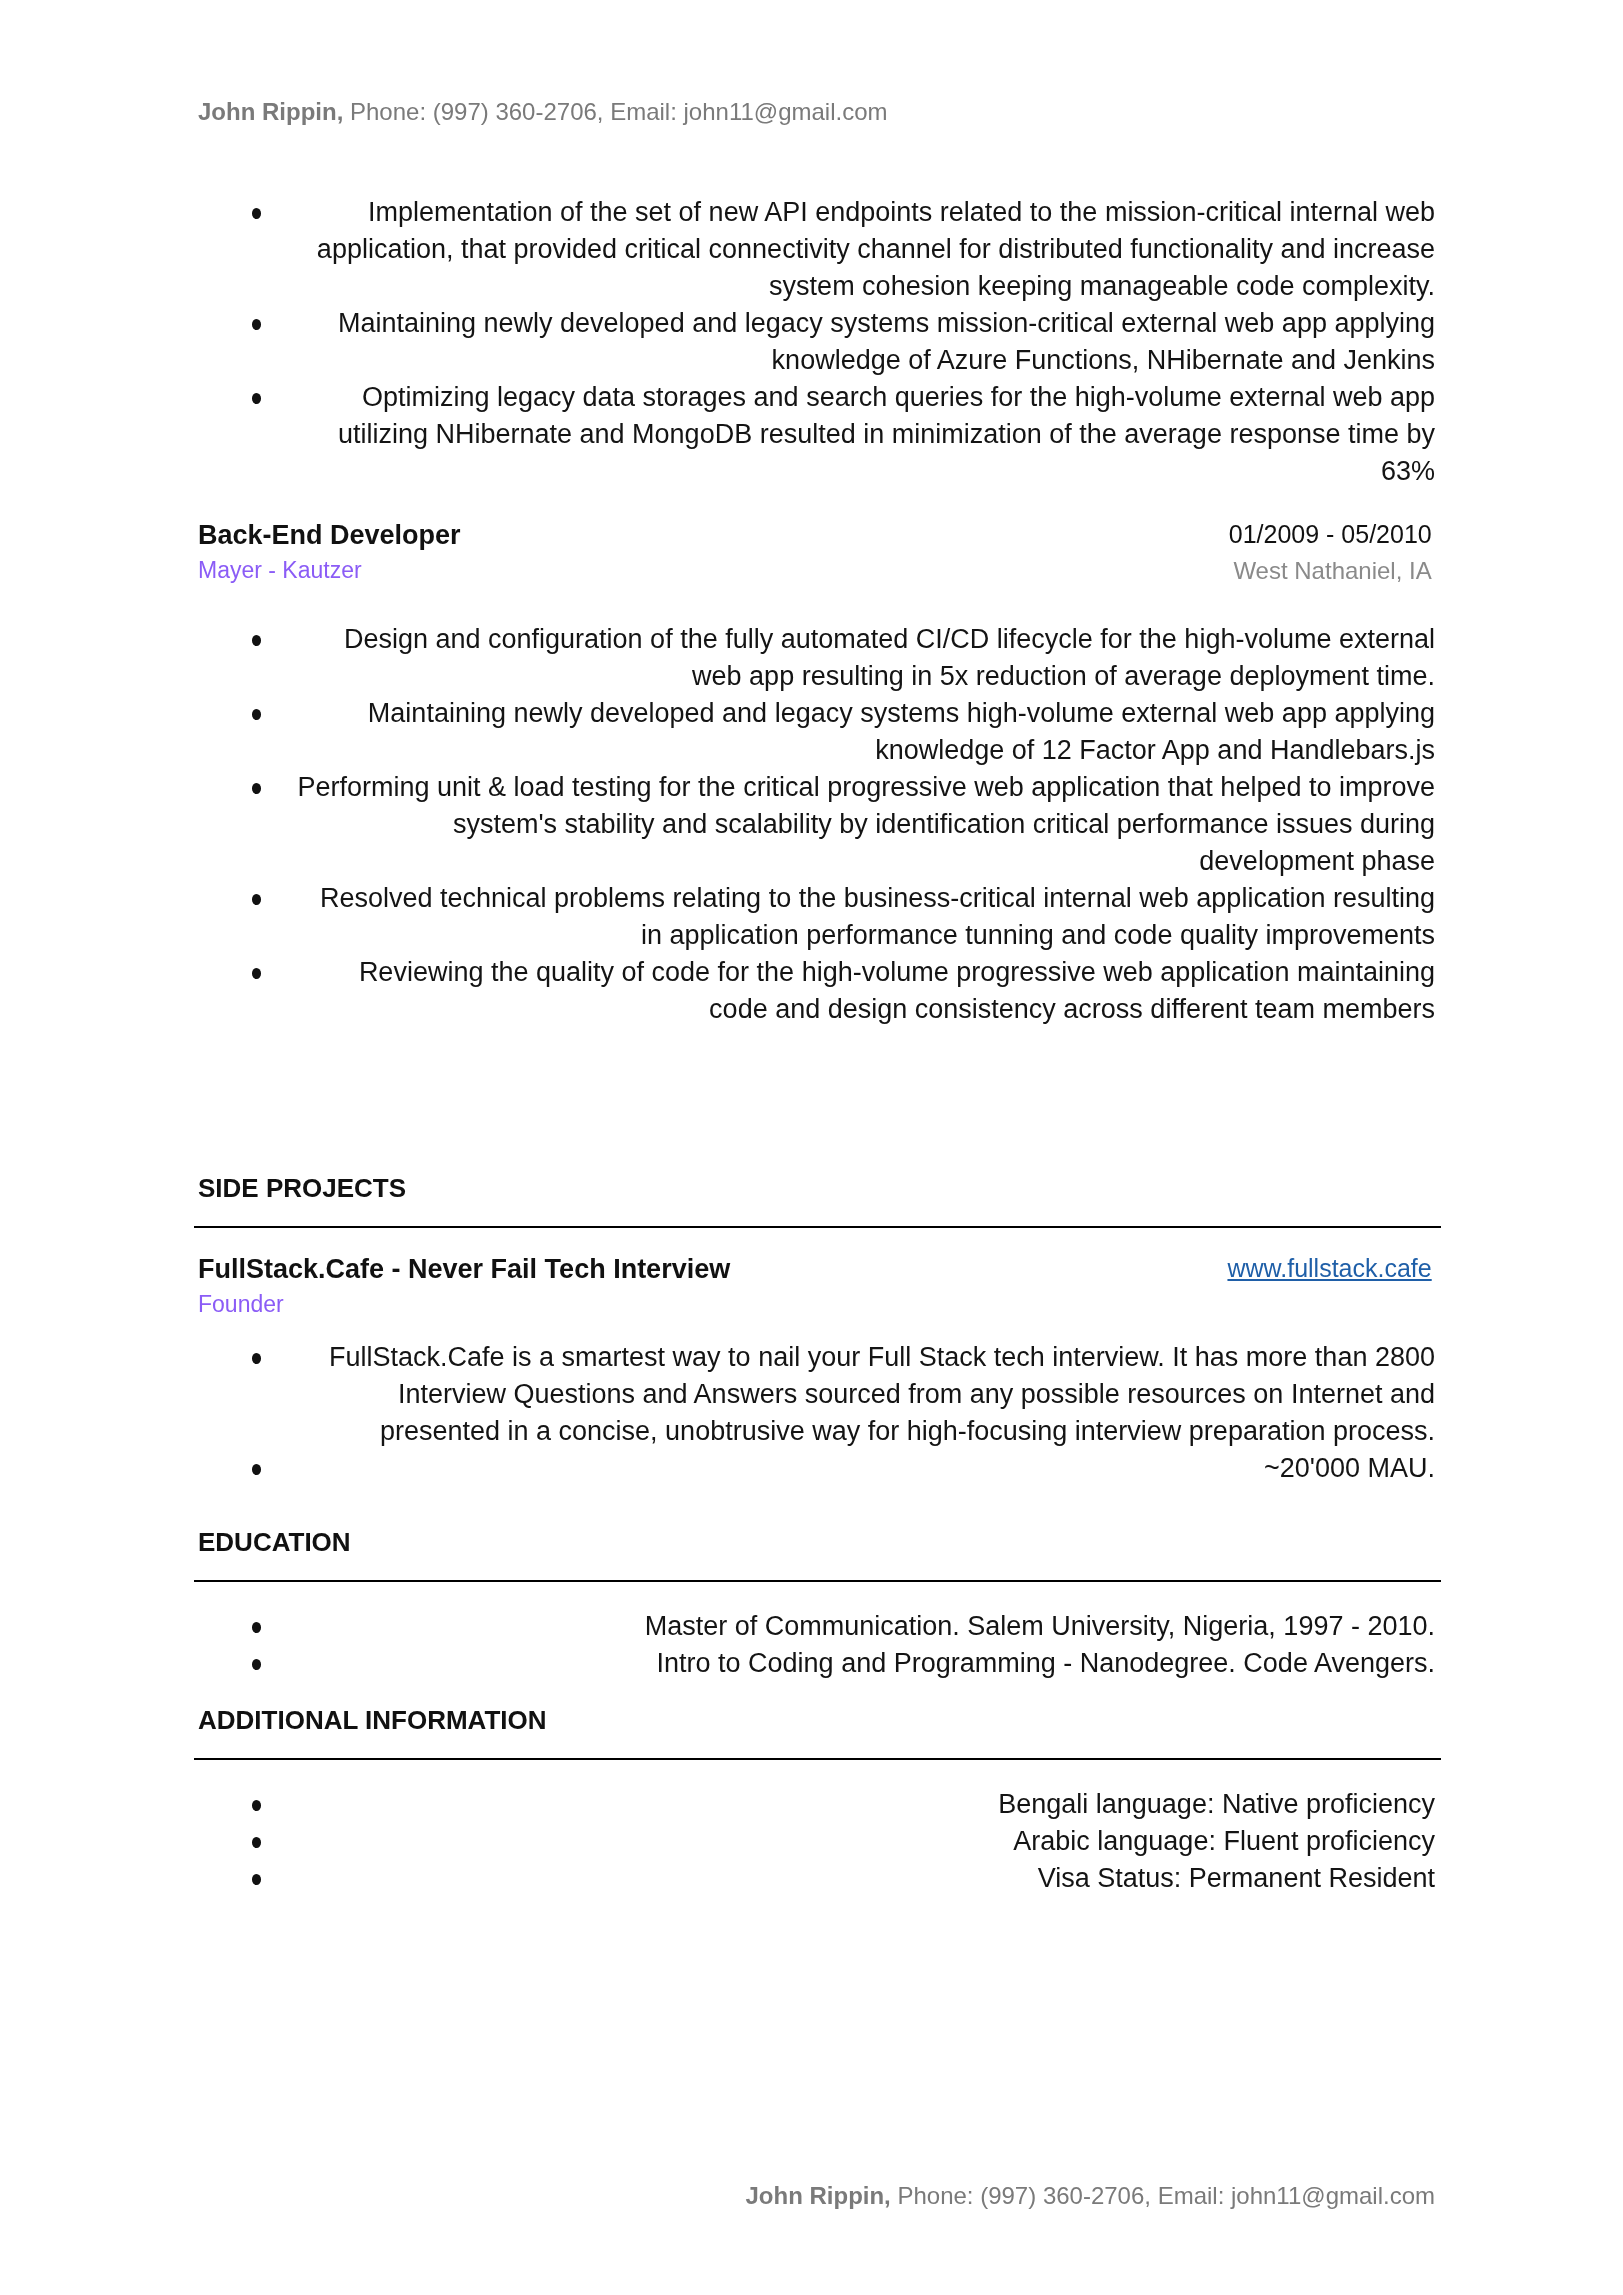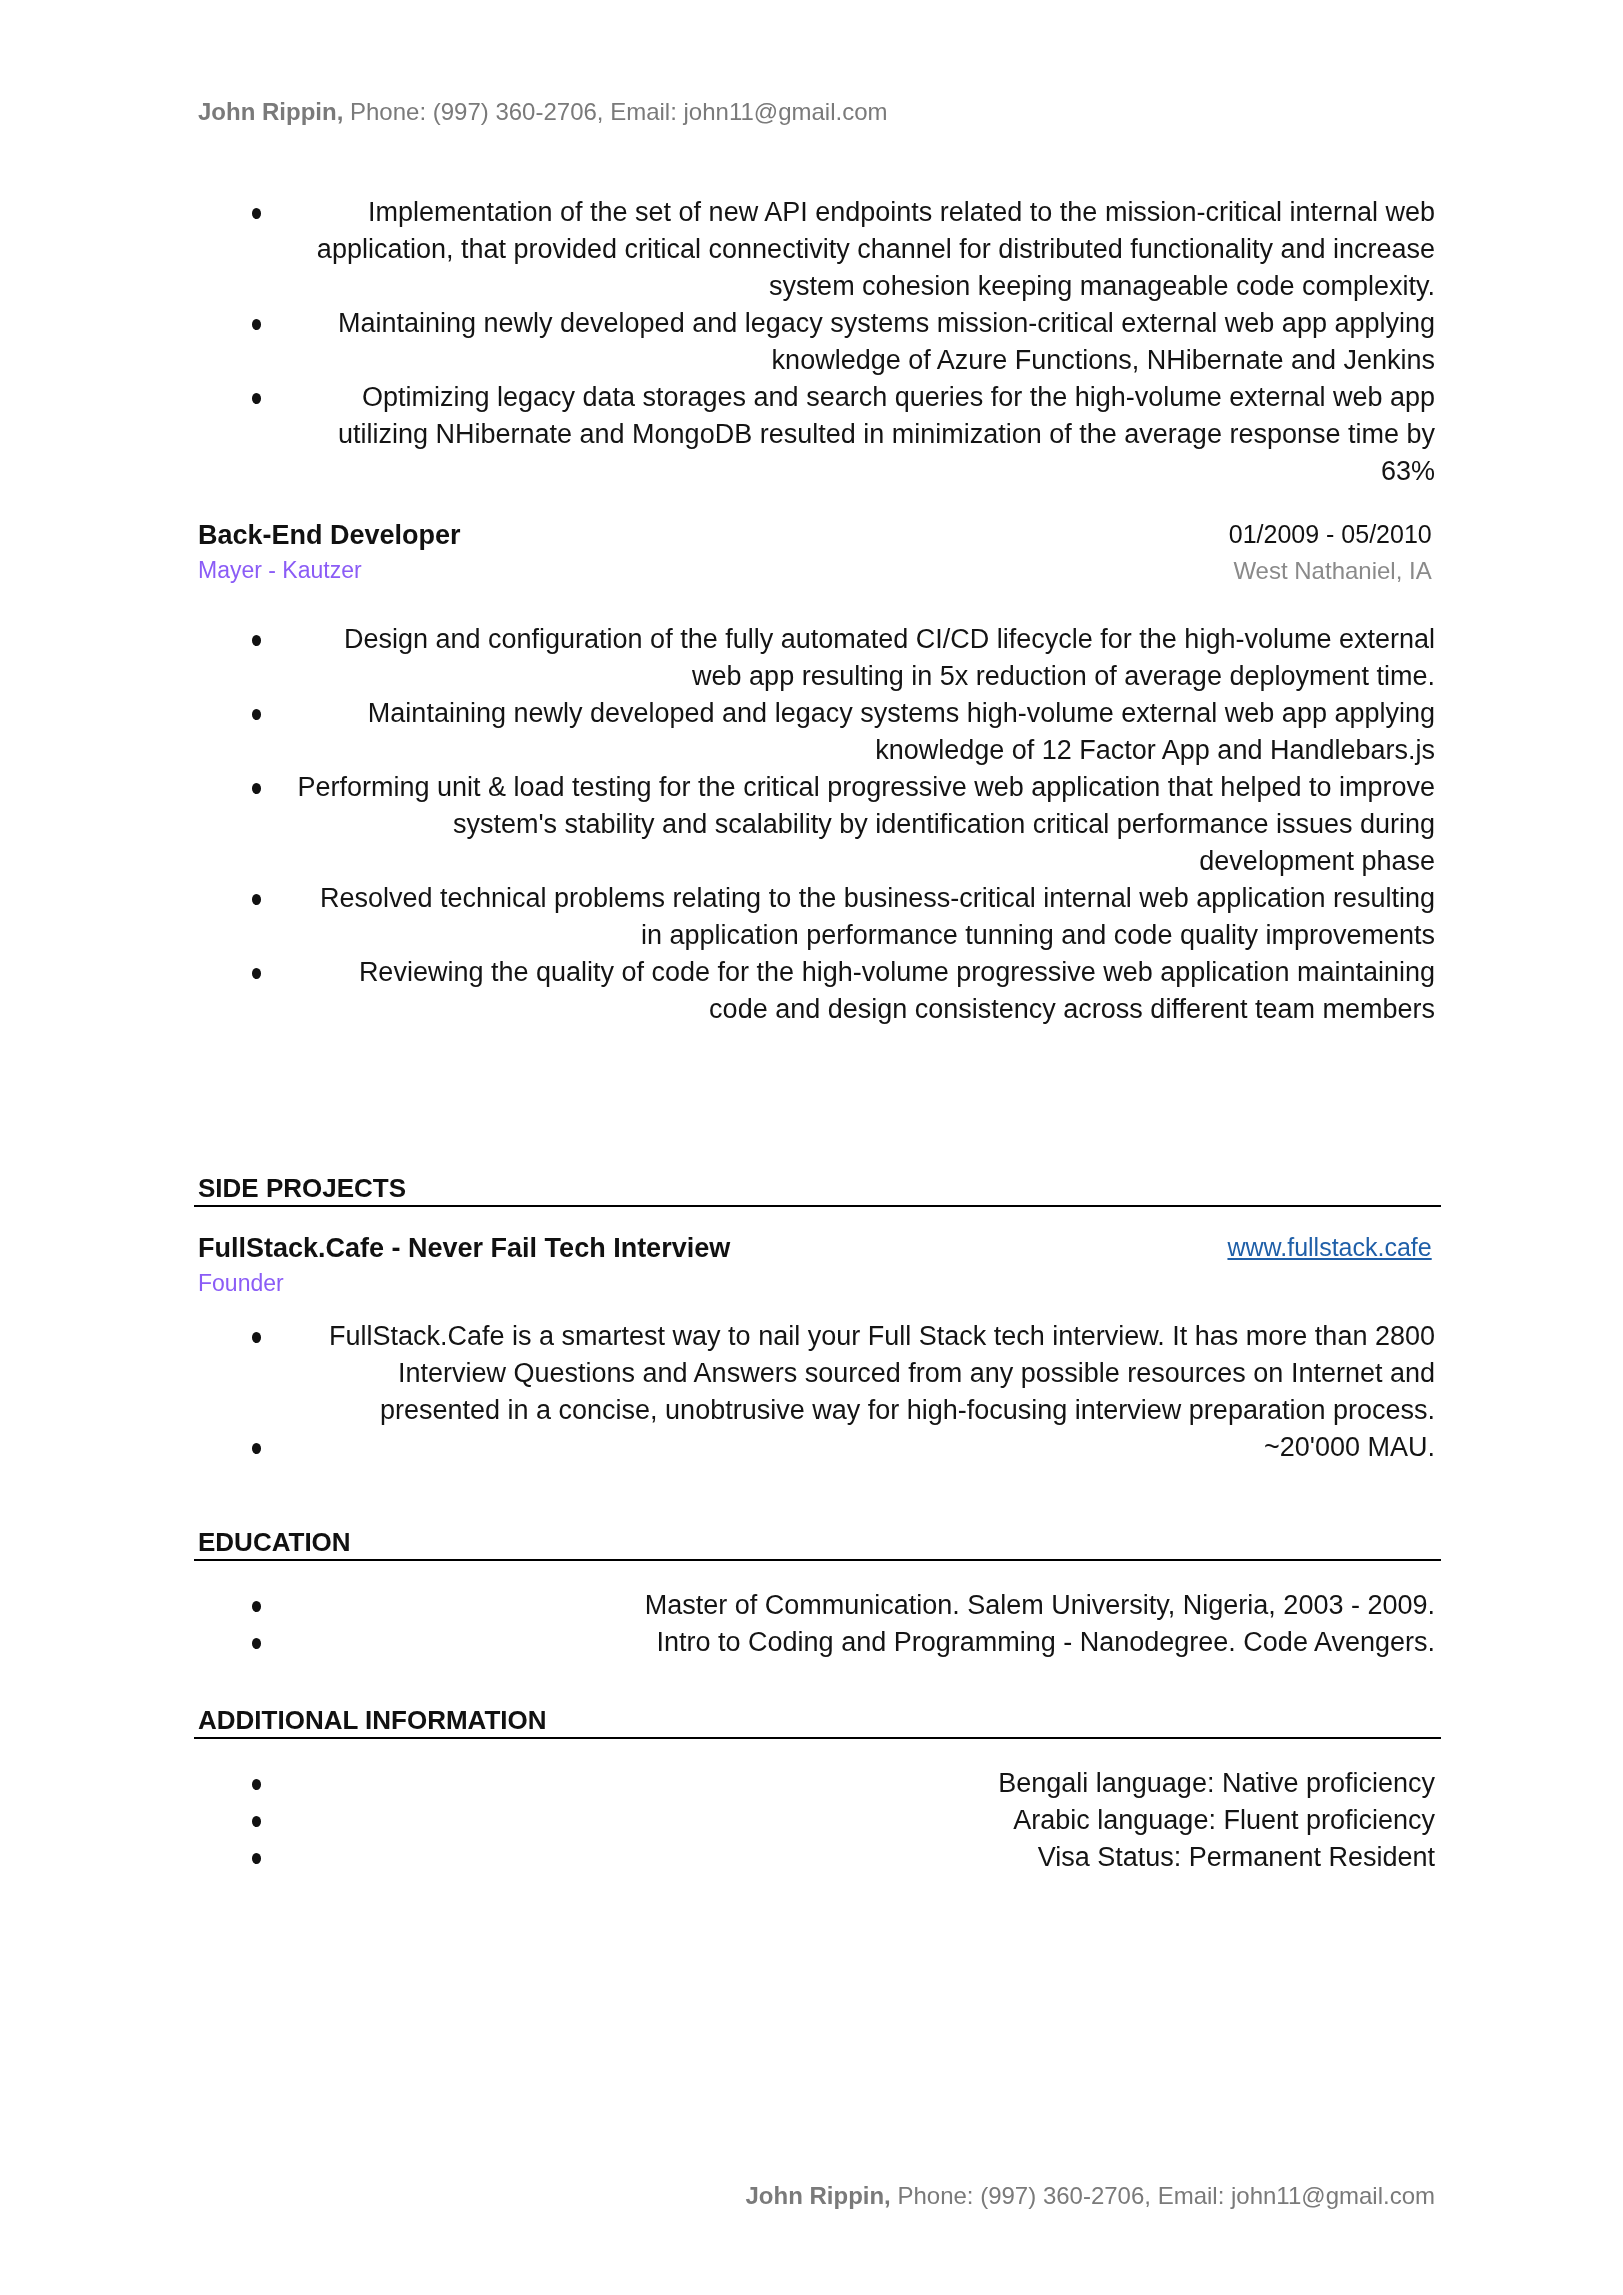--- a/index.html
+++ b/index.html
@@ -43,21 +43,21 @@
       position: absolute; right: 3.3px; top: 0; font-size: 25px; color: #111;
     }
     .job-location {
       position: absolute; right: 3.3px; top: 37px; font-size: 24px; color: #8a8a8a;
     }
     .job-link {
       position: absolute; right: 3.3px; top: 0; font-size: 25px; color: #1f5fa8; text-decoration: underline;
     }
 
     .section-title {
-      font-size: 26px; font-weight: bold; color: #111; padding-bottom: 1px;
+      font-size: 26px; font-weight: bold; color: #111; padding-bottom: 22px;
       border-bottom: 2.6px solid #000; margin-left: -3.9px; padding-left: 3.9px; width: 1243px;
     }
   </style>
 </head>
 <body>
 
 <div class="header-line">
   <span class="name">John Rippin,</span><span> Phone: (997) 360-2706, Email: john11@gmail.com</span>
 </div>
 
@@ -94,21 +94,21 @@
   </div>
   <ul class="bullets" style="margin-top:12px;">
     <li><span class="dot"></span><span>FullStack.Cafe is a smartest way to nail your Full Stack tech interview. It has more than 2800 Interview Questions and Answers sourced from any possible resources on Internet and presented in a concise, unobtrusive way for high-focusing interview preparation process.</span></li>
     <li><span class="dot"></span><span>~20'000 MAU.</span></li>
   </ul>
 </div>
 
 <div class="content" style="top:1527px;">
   <div class="section-title">EDUCATION</div>
   <ul class="bullets" style="margin-top:26px;">
-    <li><span class="dot"></span><span>Master of Communication. Salem University, Nigeria, 2003 - 2009.</span></li>
+    <li><span class="dot"></span><span>Master of Communication. Salem University, Nigeria, 1997 - 2010.</span></li>
     <li><span class="dot"></span><span>Intro to Coding and Programming - Nanodegree. Code Avengers.</span></li>
   </ul>
 </div>
 
 <div class="content" style="top:1705px;">
   <div class="section-title">ADDITIONAL INFORMATION</div>
   <ul class="bullets" style="margin-top:26px;">
     <li><span class="dot"></span><span>Bengali language: Native proficiency</span></li>
     <li><span class="dot"></span><span>Arabic language: Fluent proficiency</span></li>
     <li><span class="dot"></span><span>Visa Status: Permanent Resident</span></li>

